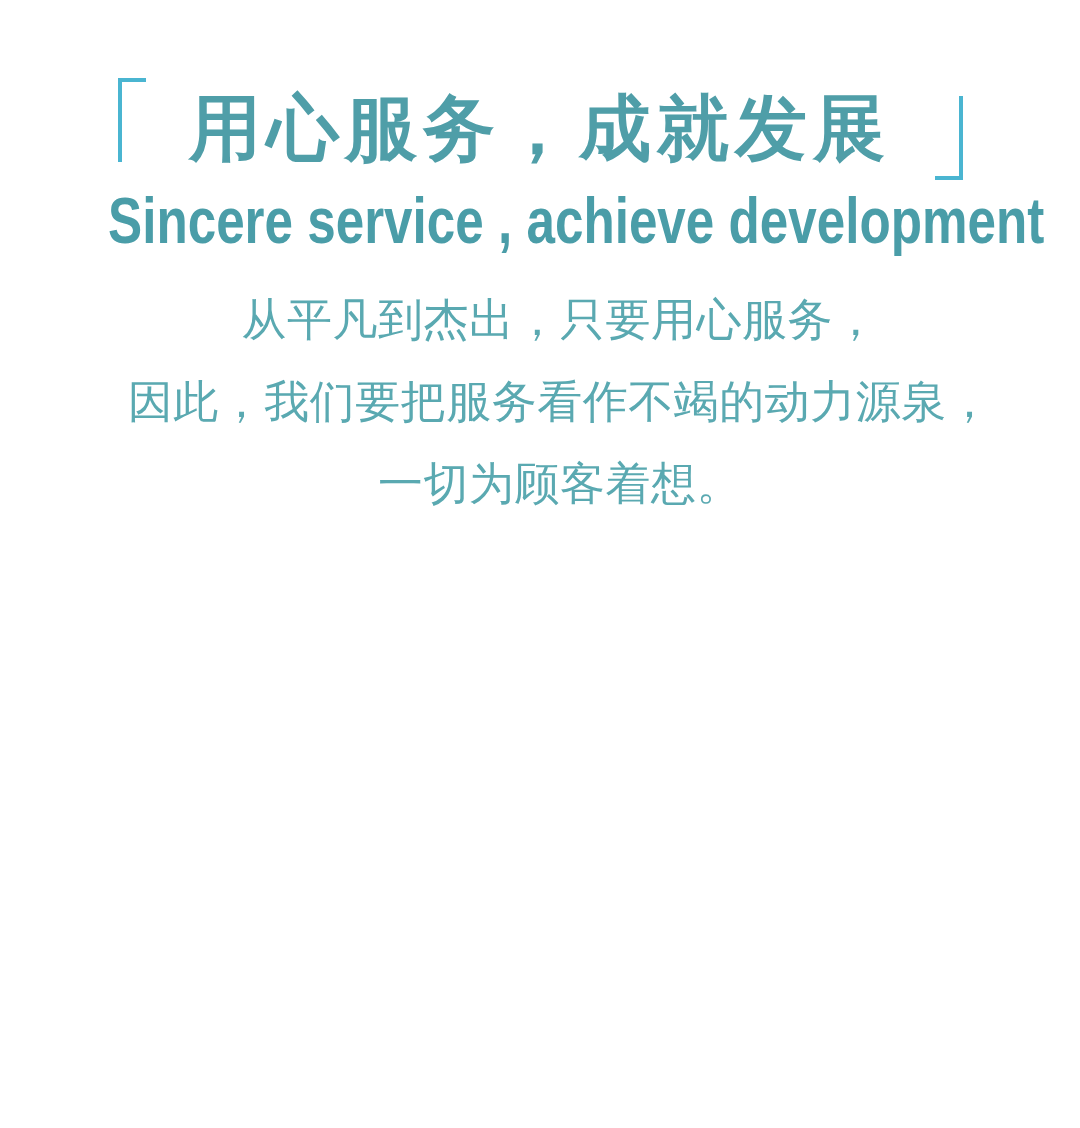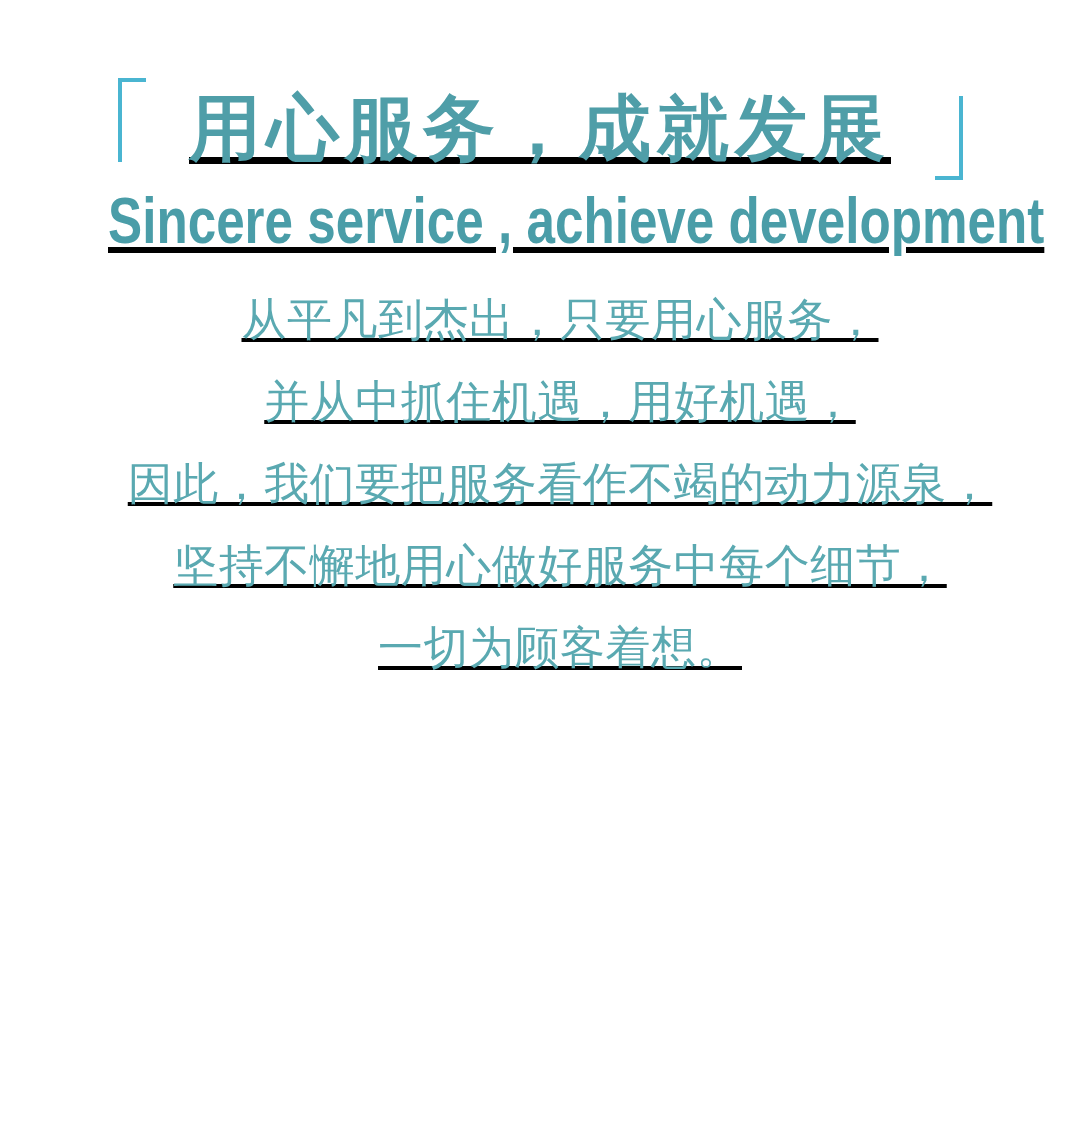--- a/index.html
+++ b/index.html
@@ -14,21 +14,20 @@
   body {
     font-family: "Liberation Sans", "DejaVu Sans", sans-serif;
   }
   .poster {
     position: relative;
     width: 1080px;
     height: 824px;
     margin: 0 auto;
     background: var(--page-bg, #ffffff);
     overflow: hidden;
-    text-decoration: underline;
   }
   .title-row {
     display: flex;
     align-items: center;
     justify-content: space-between;
     width: 845px;
     margin: 76px auto 0 auto;
     height: 106px;
   }
   .corner-bracket {
@@ -91,19 +90,17 @@
   <div class="title-row">
     <div class="corner-bracket left"></div>
     <h1 class="title-zh">用心服务，成就发展</h1>
     <div class="corner-bracket right"></div>
   </div>
 
   <div class="subtitle-en">Sincere service , achieve development</div>
 
   <div class="body-text">
     <div class="body-line">从平凡到杰出，只要用心服务，</div>
-    <div class="body-line">并从中抓住机遇，用好机遇，</div>
     <div class="body-line">因此，我们要把服务看作不竭的动力源泉，</div>
-    <div class="body-line">坚持不懈地用心做好服务中每个细节，</div>
     <div class="body-line">一切为顾客着想。</div>
   </div>
 
 </div>
 
 </body></html>

